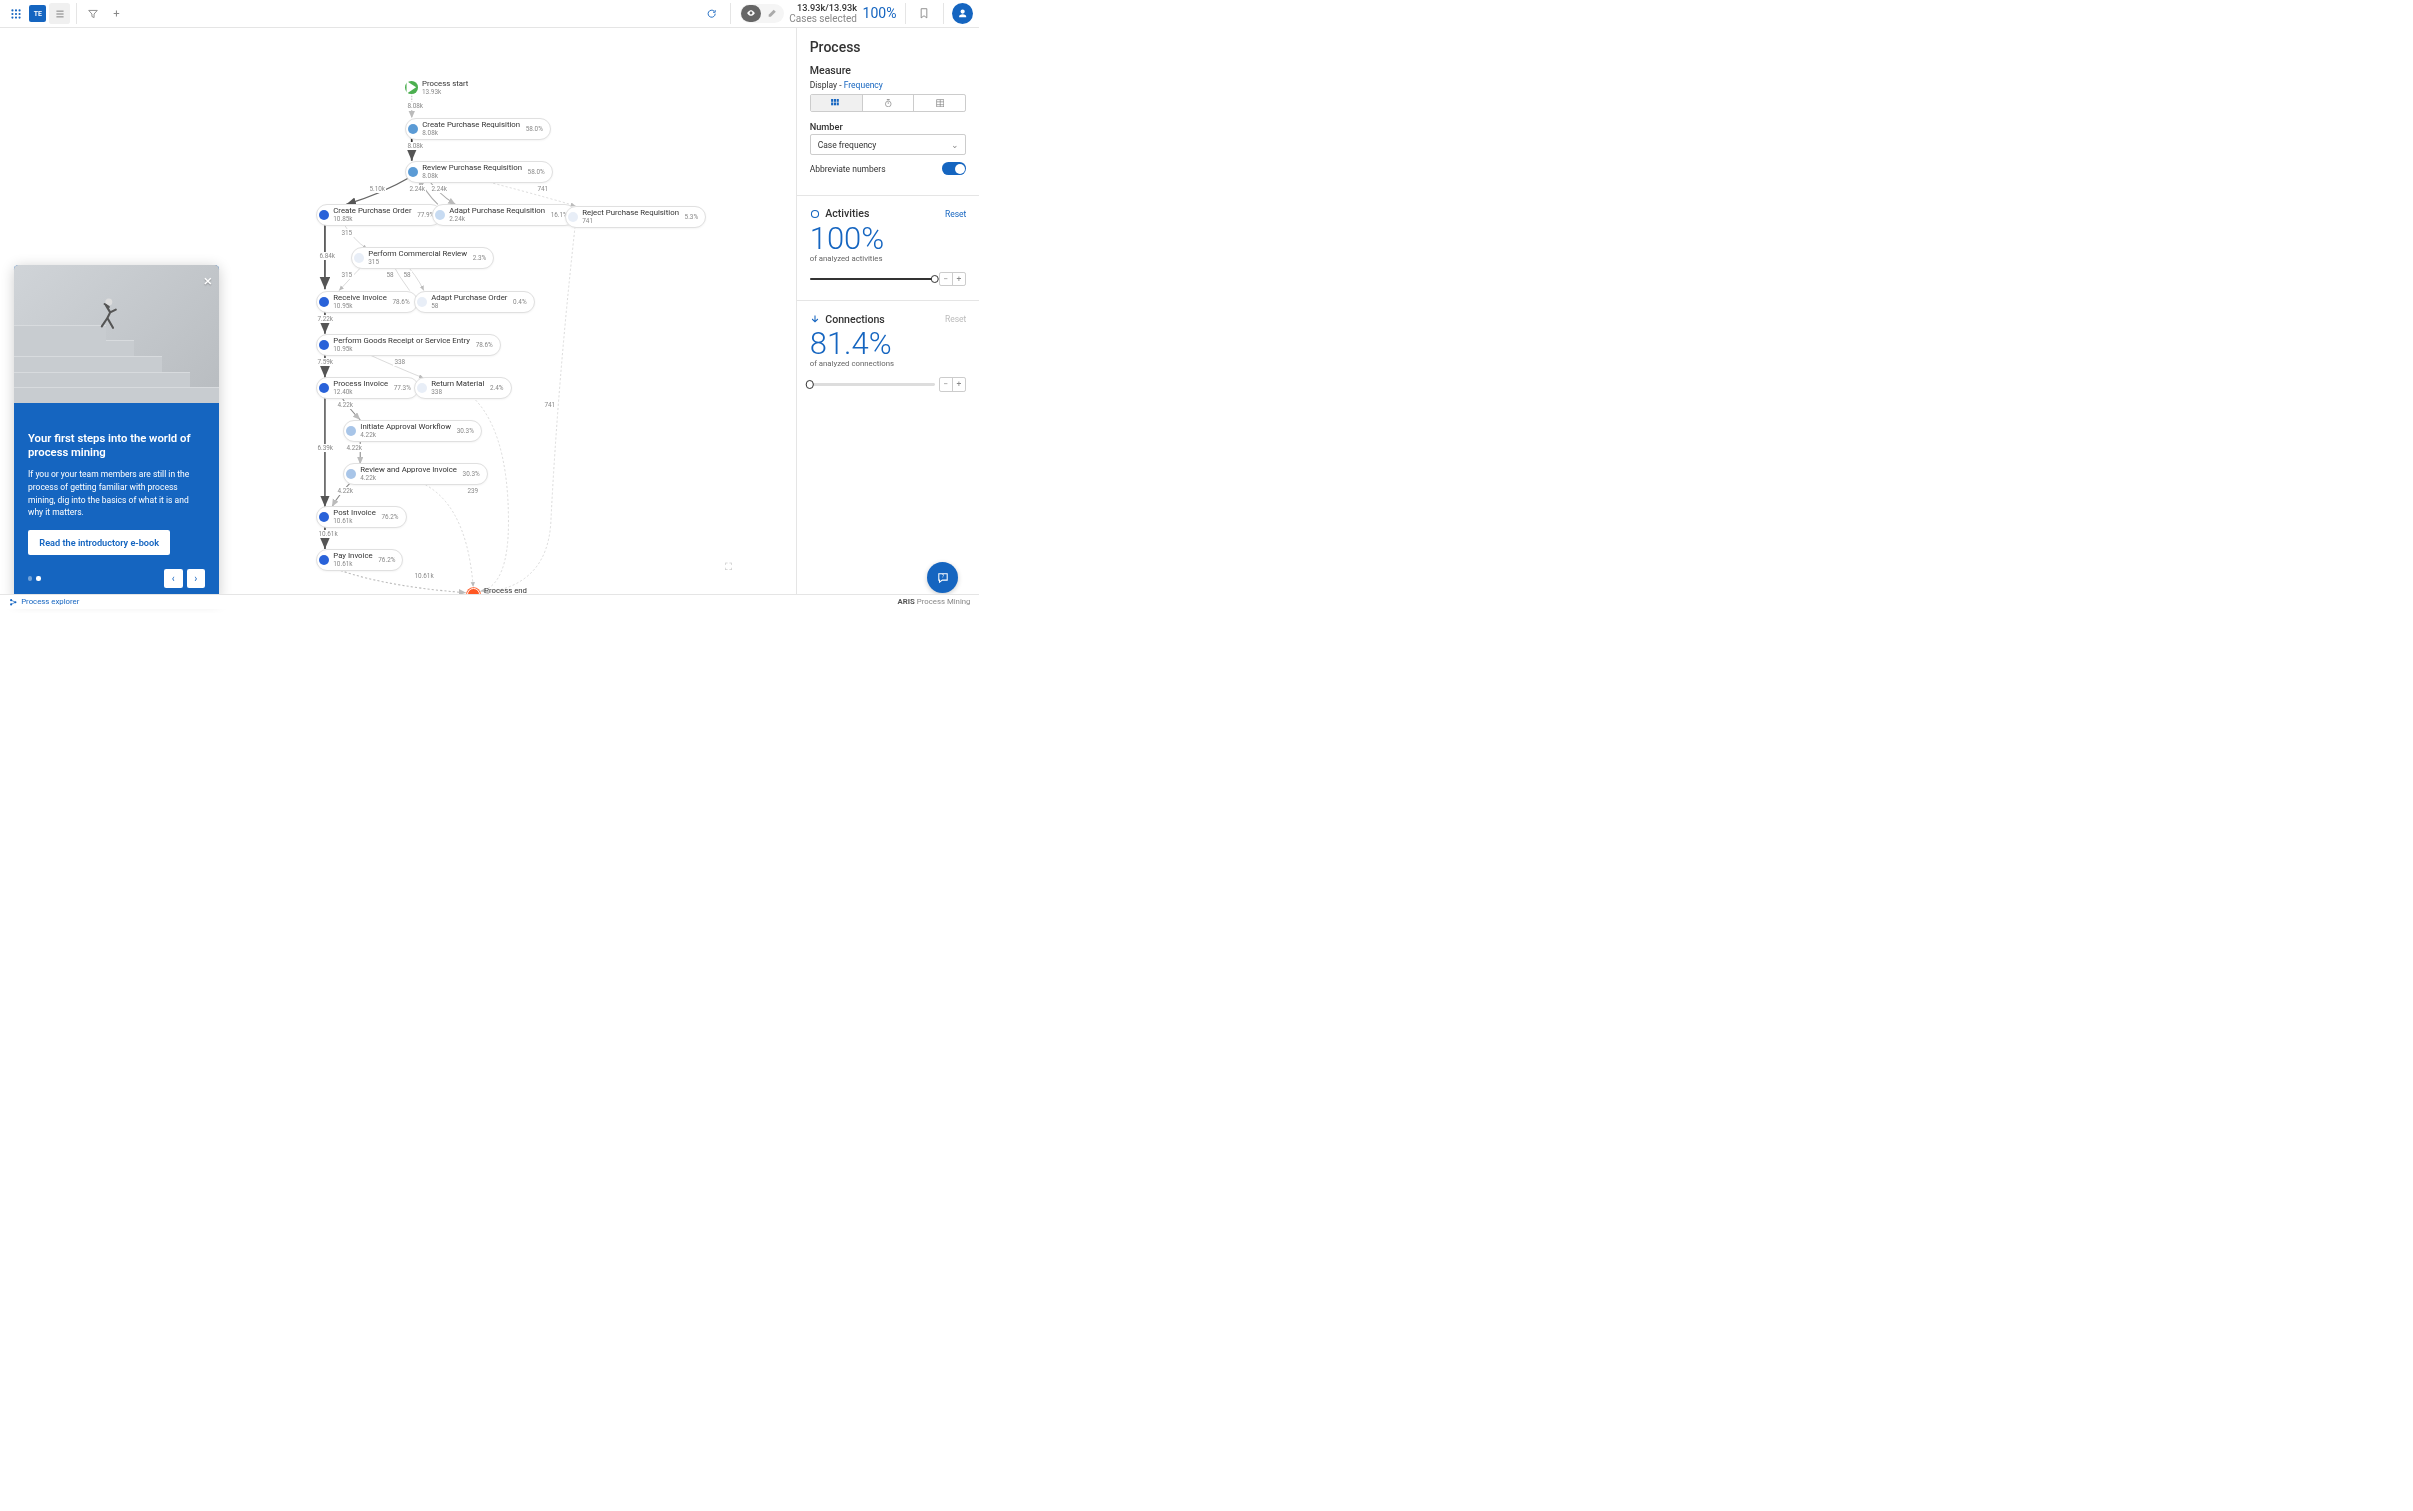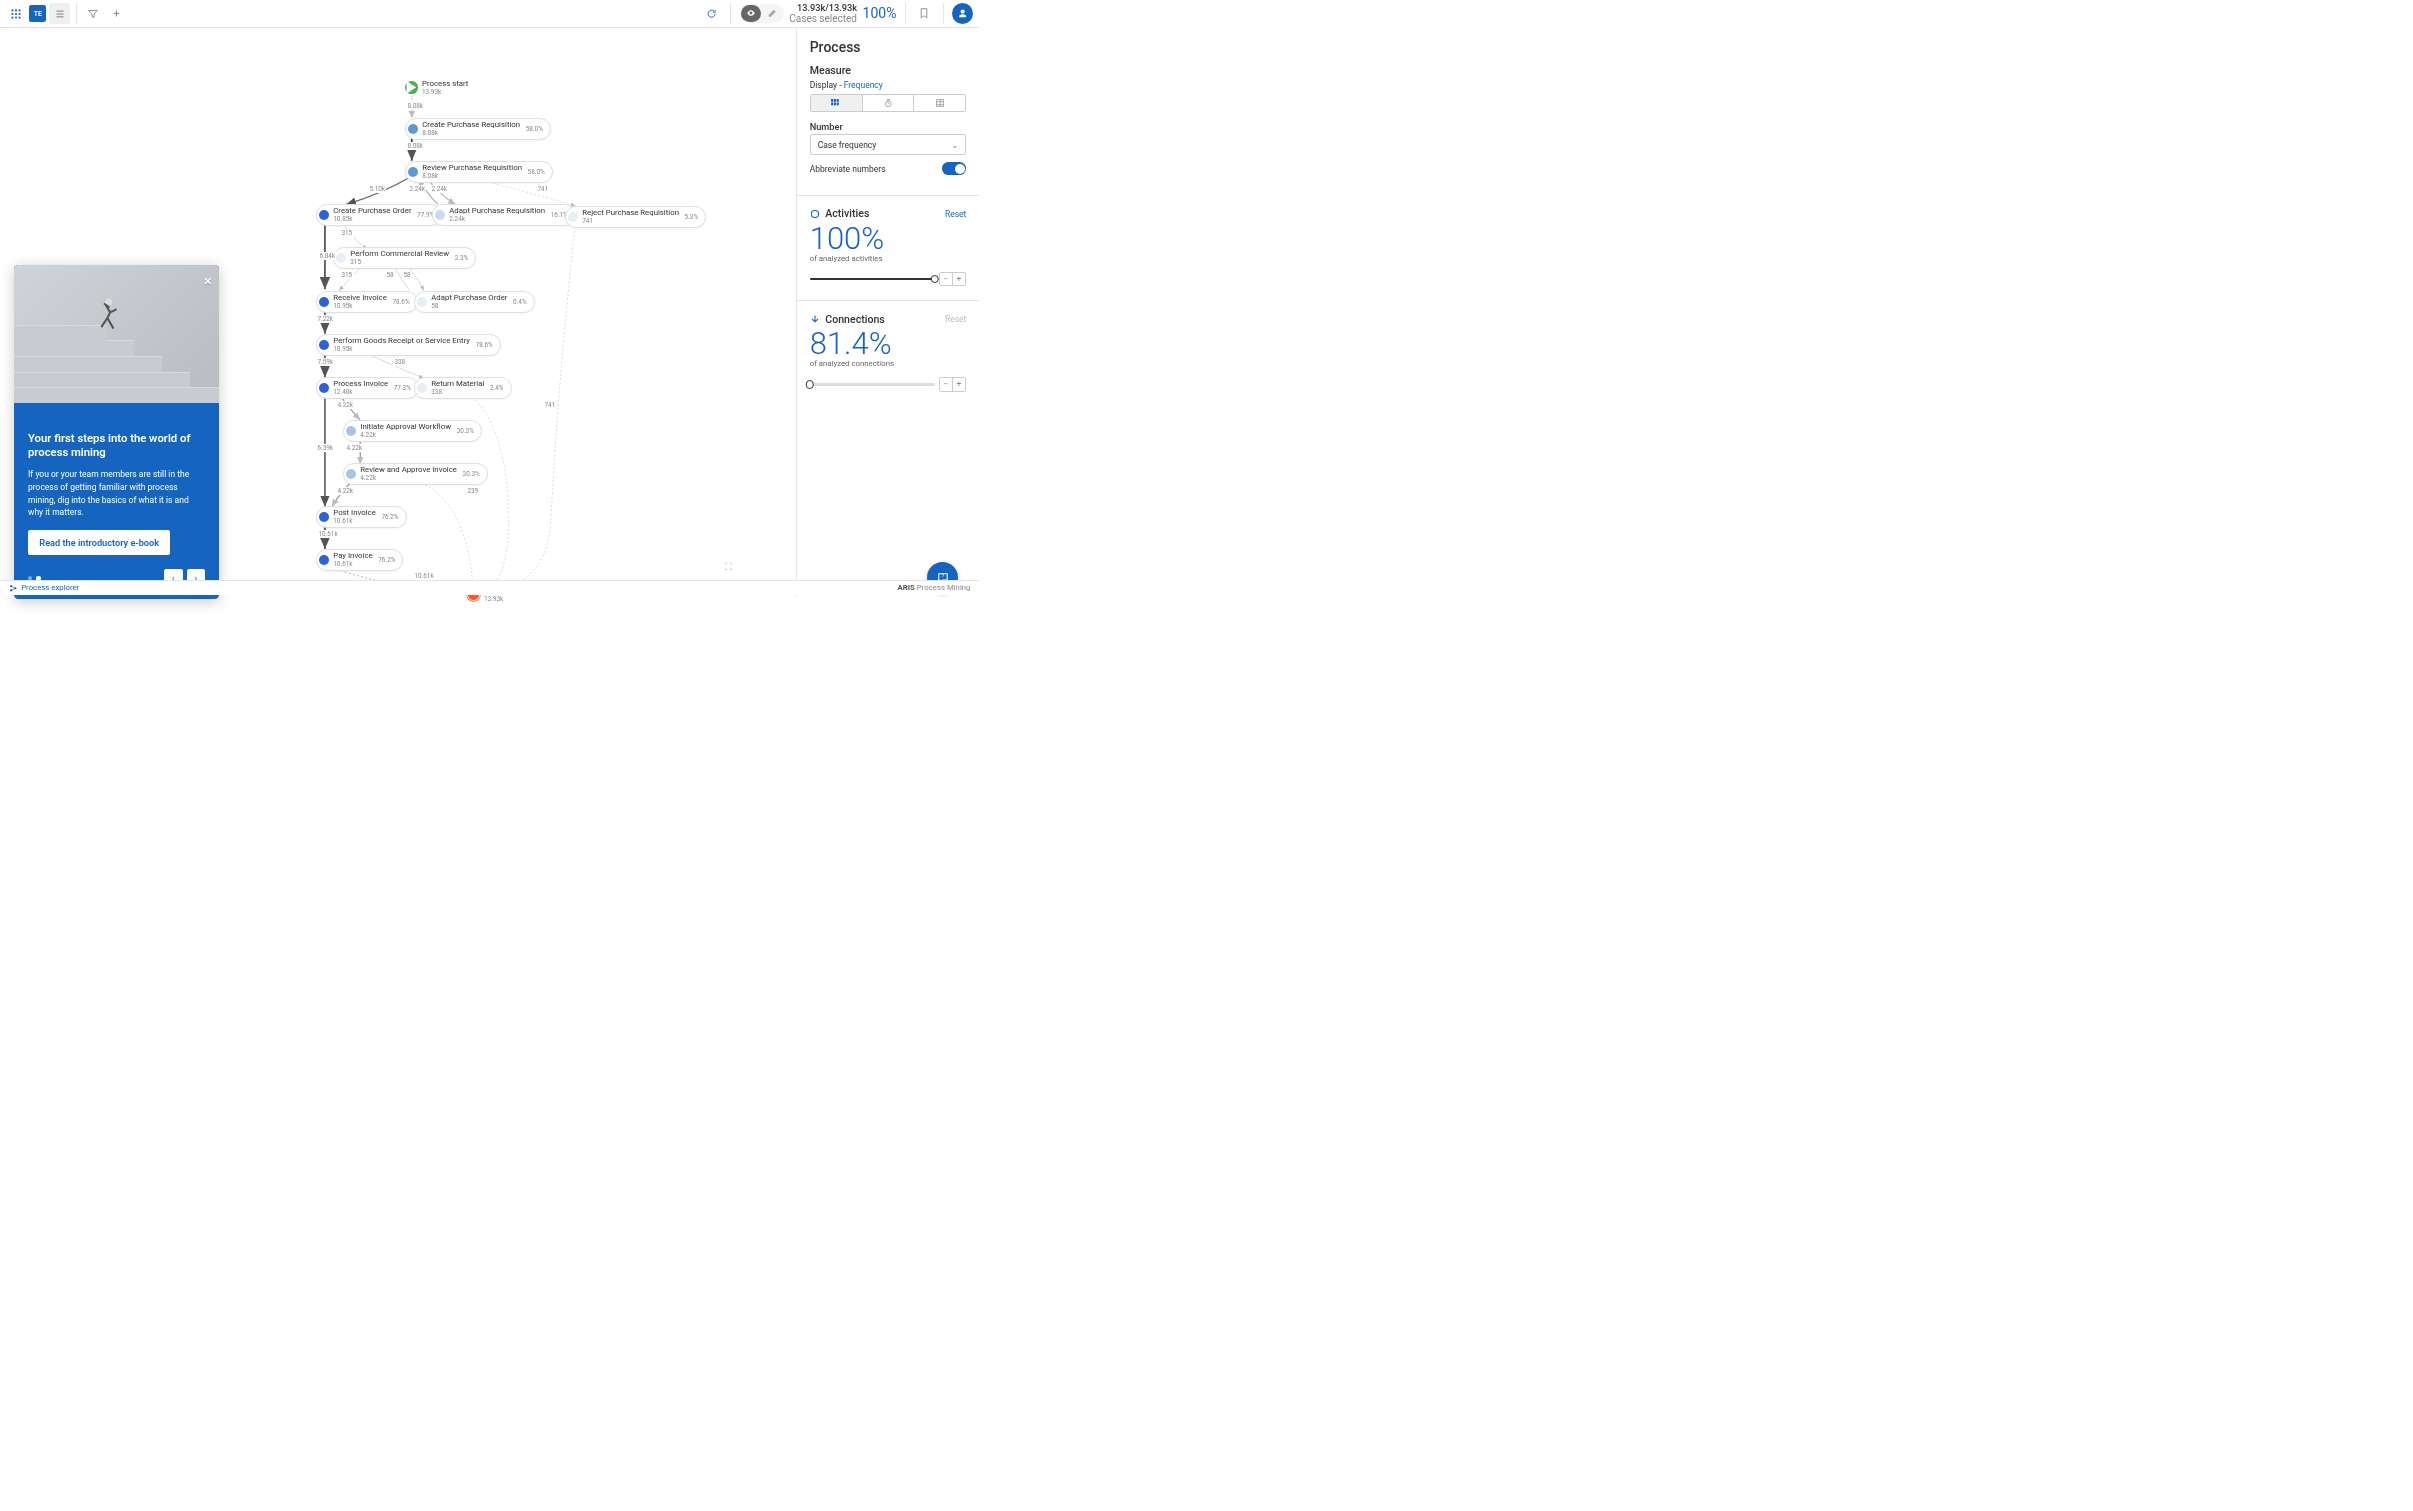--- a/index.html
+++ b/index.html
@@ -82,21 +82,21 @@
 .promo-text{font-size:8.5px;line-height:1.5;margin-bottom:11.3px}
 .promo-btn{background:#fff;color:#1565c0;font-size:9.2px;font-weight:600;padding:7px 11.3px;border-radius:2.1px;display:inline-block}
 .promo-footer{display:flex;align-items:center;justify-content:space-between;padding:0 14px 11.3px}
 .promo-dots{display:flex;gap:4.2px}
 .promo-dot{width:4.2px;height:4.2px;border-radius:50%;background:rgba(255,255,255,0.4)}
 .promo-dot.active{background:#fff}
 .promo-nav{display:flex;gap:4.2px}
 .promo-nav-btn{width:18.3px;height:18.3px;background:#fff;border-radius:2.1px;display:flex;align-items:center;justify-content:center;color:#1565c0;font-size:10px}
 
 
-.footer{position:absolute;bottom:18px;left:0;right:0;height:15.5px;border-top:0.7px solid #e5e5e5;display:flex;align-items:center;padding:0 8.5px;font-size:7.8px;color:#888;background:#fff}
+.footer{position:absolute;bottom:4px;left:0;right:0;height:15.5px;border-top:0.7px solid #e5e5e5;display:flex;align-items:center;padding:0 8.5px;font-size:7.8px;color:#888;background:#fff}
 .footer-left{display:flex;align-items:center;gap:4.2px;color:#1565c0}
 .footer-right{position:absolute;right:8.5px;color:#888}
 .footer-right b{font-weight:700;color:#555}
 
 
 .help-btn{position:absolute;bottom:20px;right:21px;width:31px;height:31px;border-radius:50%;background:#1565c0;color:#fff;display:flex;align-items:center;justify-content:center;font-size:14px;box-shadow:0 1.4px 5.6px rgba(0,0,0,0.2)}
 .overview-icon{position:absolute;bottom:24px;right:64px;color:#bbb;font-size:10px}
 
 
 .stairs{position:absolute;bottom:0;left:0;right:0;height:78px}
@@ -283,21 +283,21 @@
       <div class="node-pct">16.1%</div>
     </div>
     <div class="node" style="left:565px;top:178px">
       <div class="node-dot" style="background:#e8eef7"></div>
       <div class="node-text">
           <div class="node-name">Reject Purchase Requisition</div>
           <div class="node-sub">741</div>
         </div>
       <div class="node-pct">5.3%</div>
     </div>
-    <div class="node" style="left:333px;top:219px">
+    <div class="node" style="left:351px;top:219px">
       <div class="node-dot" style="background:#e8eef7"></div>
       <div class="node-text">
           <div class="node-name">Perform Commercial Review</div>
           <div class="node-sub">315</div>
         </div>
       <div class="node-pct">2.3%</div>
     </div>
     <div class="node" style="left:316px;top:263px">
       <div class="node-dot" style="background:#2962d9"></div>
       <div class="node-text">

